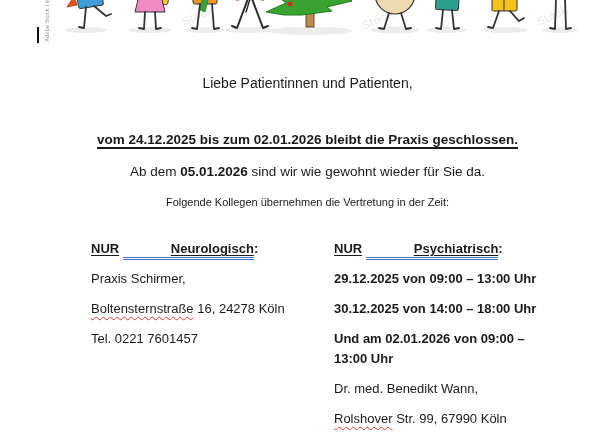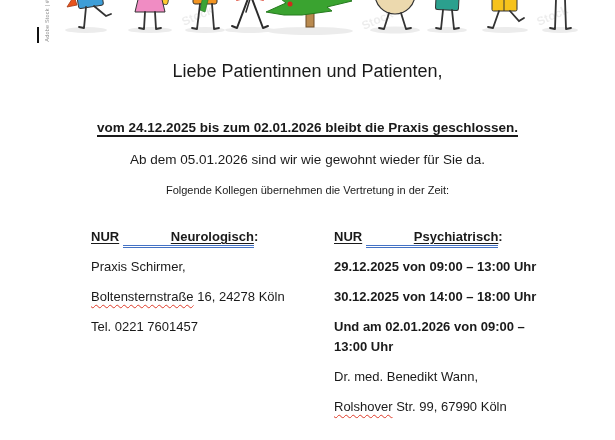--- a/index.html
+++ b/index.html
@@ -10,26 +10,26 @@
     position:relative; overflow:hidden;
   }
   .banner { position:absolute; left:44px; top:0; width:540px; height:38px; }
   .banner svg { display:block; width:540px; height:38px; overflow:hidden; }
   svg text.wm { font-family:"Liberation Sans",sans-serif; font-size:12px; fill:#000; opacity:0.07; font-weight:bold; }
   .side-wm { position:absolute; left:0; top:0; height:46px; width:7px; overflow:hidden; }
   .side-wm span { display:block; writing-mode:vertical-rl; transform:rotate(180deg); font-size:5.5px; color:#8f8f8f; white-space:nowrap; letter-spacing:0.2px; }
   .caret { position:absolute; left:37px; top:27px; width:1.5px; height:16px; background:#111; }
   .content { position:absolute; top:38px; left:0; width:615px; }
   p.center { text-align:center; line-height:17px; }
-  .greeting { margin-top:25px; font-size:18px; }
+  .greeting { margin-top:37px; font-size:14px; }
   .closure  { margin-top:39px; font-size:13.5px; }
   .closure span { font-weight:bold; text-decoration:underline; text-decoration-thickness:1.5px; text-underline-offset:3px; }
   .reopen   { margin-top:15px; font-size:13.5px; }
   .intro    { margin-top:14px; font-size:11px; }
-  .b { font-weight:normal;margin-top:47px; }
+  .b { font-weight:bold;margin-top:47px; }
   .cols { display:flex; margin:28px 0 0 91px; gap:37px; }
   .col { width:206px; font-size:13px; line-height:19.5px; }
   .col p { margin:0 0 10.5px; }
   .heading { font-weight:bold; }
   .u { text-decoration:underline; text-decoration-thickness:1.3px; text-underline-offset:2px; }
   .grammar { border-bottom:3px double #4472c4; padding-bottom:0.5px;padding-left:48px; }
   .hours p { font-weight:bold; }
   .misspelled { text-decoration:underline wavy #dd3a28; text-decoration-thickness:1px; text-underline-offset:2.5px; }
 </style>
 </head>

